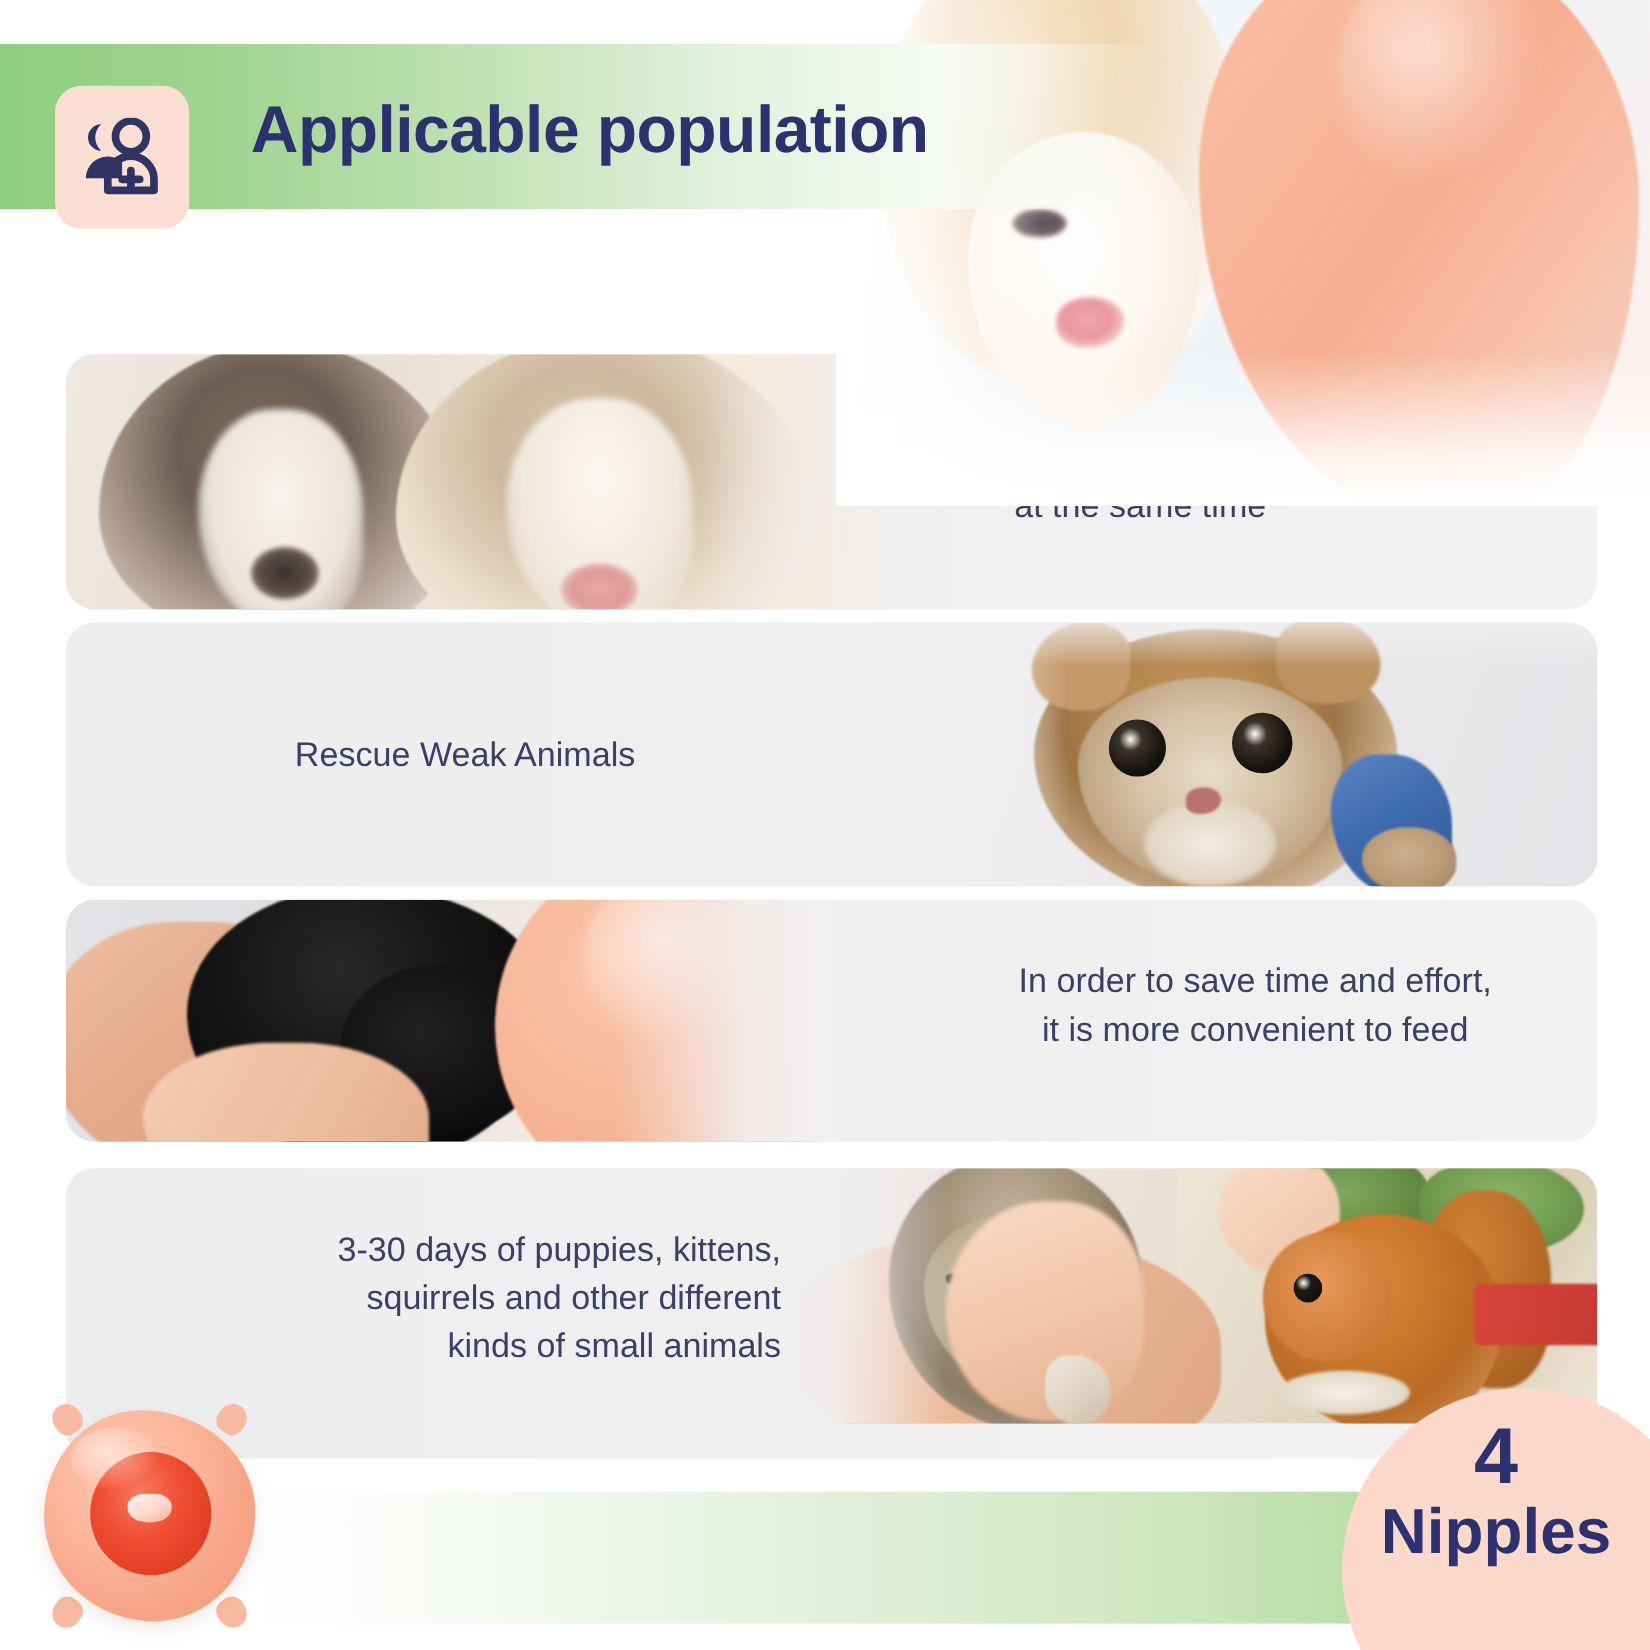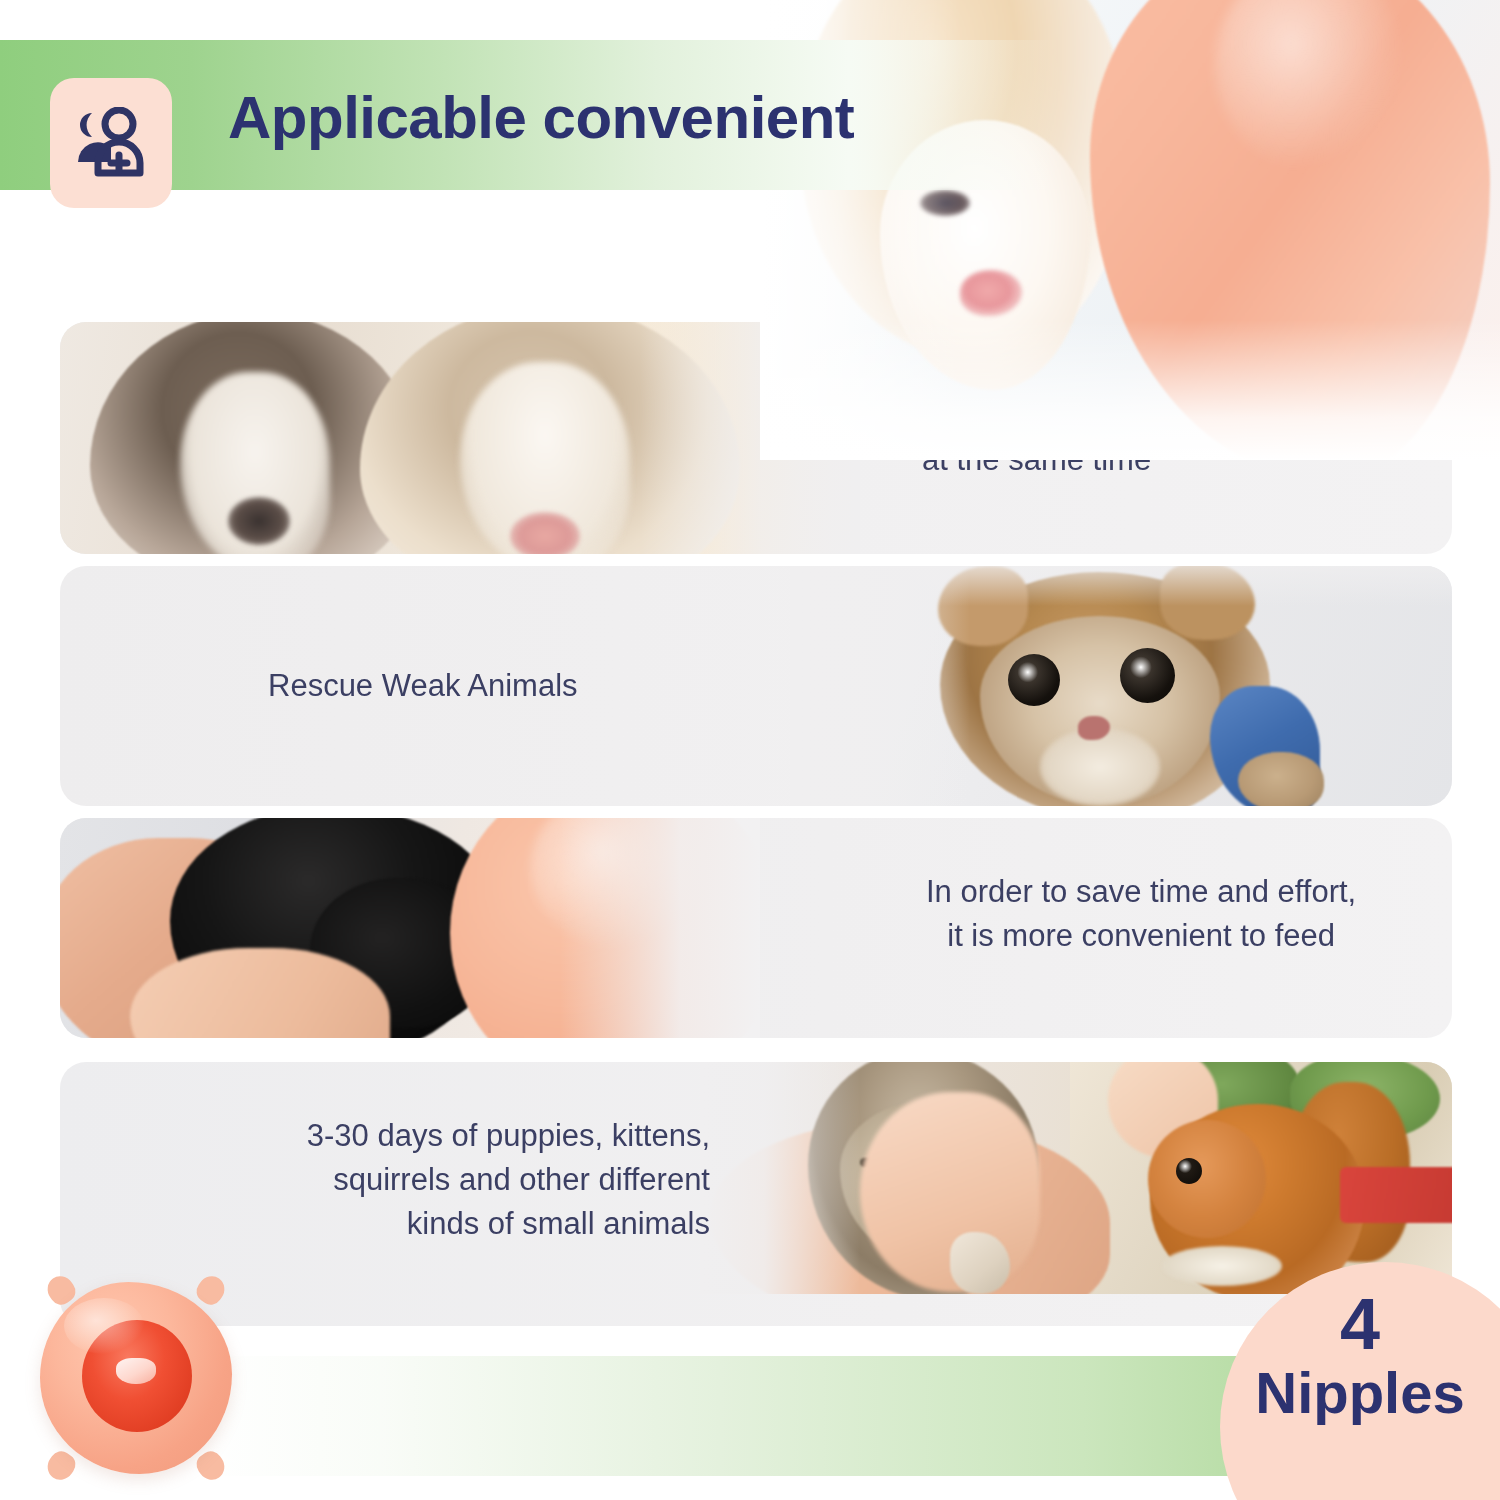--- a/index.html
+++ b/index.html
@@ -389,21 +389,21 @@
   <div class="header-icon">
     <svg width="78" height="72" viewBox="0 0 78 72" aria-hidden="true">
       <circle cx="47" cy="17" r="14" fill="none" stroke="#2f3465" stroke-width="7"></circle>
       <path d="M20 6 a12 12 0 1 0 0 24 a16 16 0 0 1 0 -24 z" fill="#2f3465"></path>
       <path d="M6 55 a20 20 0 0 1 33 -15 l0 15 z" fill="#2f3465"></path>
       <path d="M26 66 v-10 a21 21 0 0 1 42 0 v10 z" fill="none" stroke="#2f3465" stroke-width="7" stroke-linejoin="round"></path>
       <path d="M47 48 v16 M39 56 h16" stroke="#2f3465" stroke-width="7" stroke-linecap="round"></path>
     </svg>
   </div>
 
-  <div class="header-title">Applicable convenient</div>
+  <div class="header-title">Applicable population</div>
 
   <div class="card" id="card1">
     <div class="photo" id="ph1">
       <div class="bg"></div>
       <div class="pup" id="pupA"></div>
       <div class="pup" id="pupA2"></div>
       <div class="pup" id="pupB"></div>
       <div class="pup" id="pupB2"></div>
       <div class="pnose" id="nA"></div>
       <div class="pnose" id="nB"></div>

